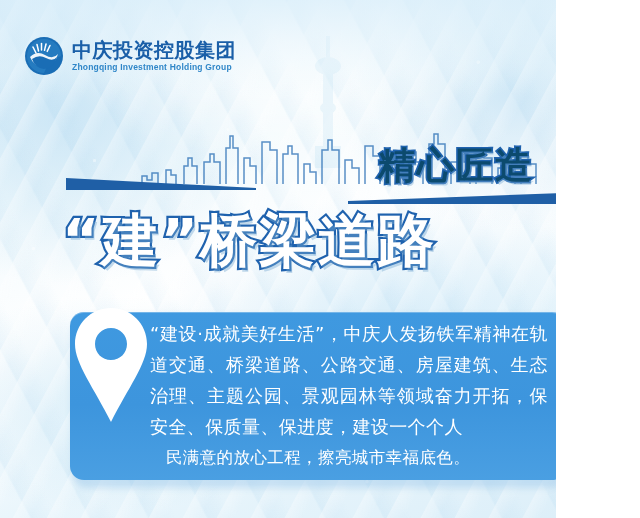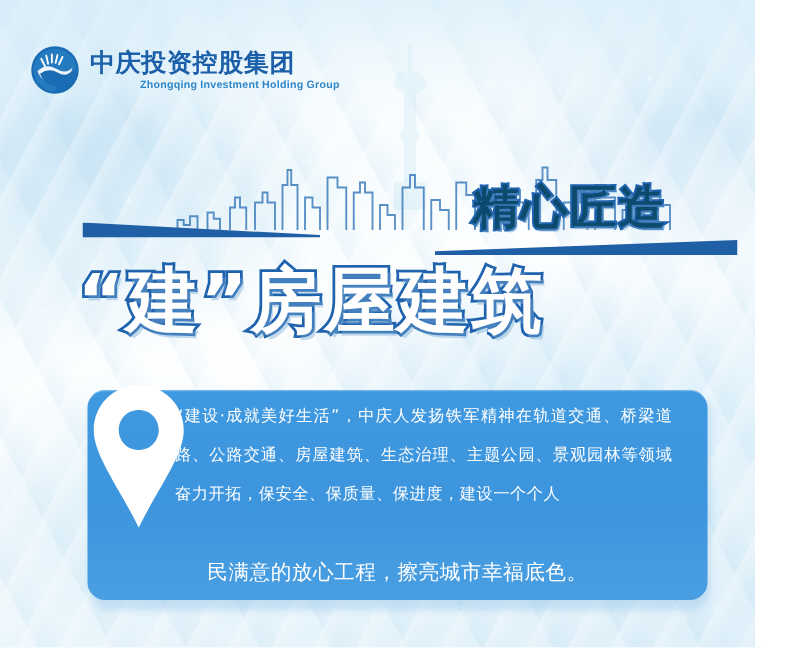--- a/index.html
+++ b/index.html
@@ -6,21 +6,21 @@
     margin: 0;
     padding: 0;
     background: #ffffff;
   }
   body {
     font-family: "Liberation Sans", sans-serif;
   }
 
   #poster {
     position: relative;
-    width: 604px;
+    width: 556px;
     height: 518px;
     overflow: hidden;
     background: #eaf5fc;
   }
 
   
   .bg-base {
     position: absolute;
     inset: 0;
     background:
@@ -96,21 +96,20 @@
     white-space: nowrap;
   }
   .logo-en {
     font-family: "Liberation Sans", sans-serif;
     font-size: 8.5px;
     font-weight: 700;
     letter-spacing: .2px;
     color: #2f86c8;
     margin-top: 3px;
     white-space: nowrap;
-    margin-left: 40px;
   }
 
   
   .skyline {
     position: absolute;
     left: 140px; top: 128px;
     width: 400px; height: 58px;
     opacity: .85;
   }
 
@@ -171,24 +170,24 @@
     background: linear-gradient(180deg, #3f99e0 0%, #3d95dd 55%, #4a9fe2 100%);
     box-shadow: inset 0 1px 0 rgba(255,255,255,.28);
   }
   .pin {
     position: absolute;
     left: 72px; top: 302px;
     width: 78px; height: 128px;
   }
   .card-text {
     position: absolute;
-    left: 140px; top: 318px;
+    left: 150px; top: 318px;
     width: 398px;
     font-family: "DejaVu Sans", sans-serif;
-    font-size: 13px;
+    font-size: 18px;
     line-height: 31px;
     color: #ffffff;
     text-align: justify;
     text-justify: inter-ideograph;
     letter-spacing: .4px;
   }
   .card-text-overflow {
     position: absolute;
     left: 80px; top: 442px;
     width: 476px;
@@ -267,21 +266,21 @@
   </svg>
 
   <svg class="wedge-left" viewBox="0 0 190 12" preserveAspectRatio="none">
     <polygon points="0,0 190,10 190,12 0,12" fill="#1f5fa6"></polygon>
   </svg>
   <svg class="wedge-right" viewBox="0 0 242 12" preserveAspectRatio="none">
     <polygon points="242,0 0,9 0,12 242,12" fill="#1f5fa6"></polygon>
   </svg>
 
   <div class="kicker">精心匠造</div>
-  <div class="headline">“建”房屋建筑</div>
+  <div class="headline">“建”桥梁道路</div>
 
   <div class="card-shadow"></div>
   <div class="card"></div>
 
   <svg class="pin" viewBox="0 0 78 128">
     <path d="M39 6 C19 6 3 22 3 42 C3 62 22 86 39 120 C56 86 75 62 75 42 C75 22 59 6 39 6 Z
              M39 26 C48 26 55 33 55 42 C55 51 48 58 39 58 C30 58 23 51 23 42 C23 33 30 26 39 26 Z" fill="#ffffff" fill-rule="evenodd"></path>
   </svg>
 
   <div class="card-text">“建设·成就美好生活”，中庆人发扬铁军精神在轨道交通、桥梁道路、公路交通、房屋建筑、生态治理、主题公园、景观园林等领域奋力开拓，保安全、保质量、保进度，建设一个个人</div>

